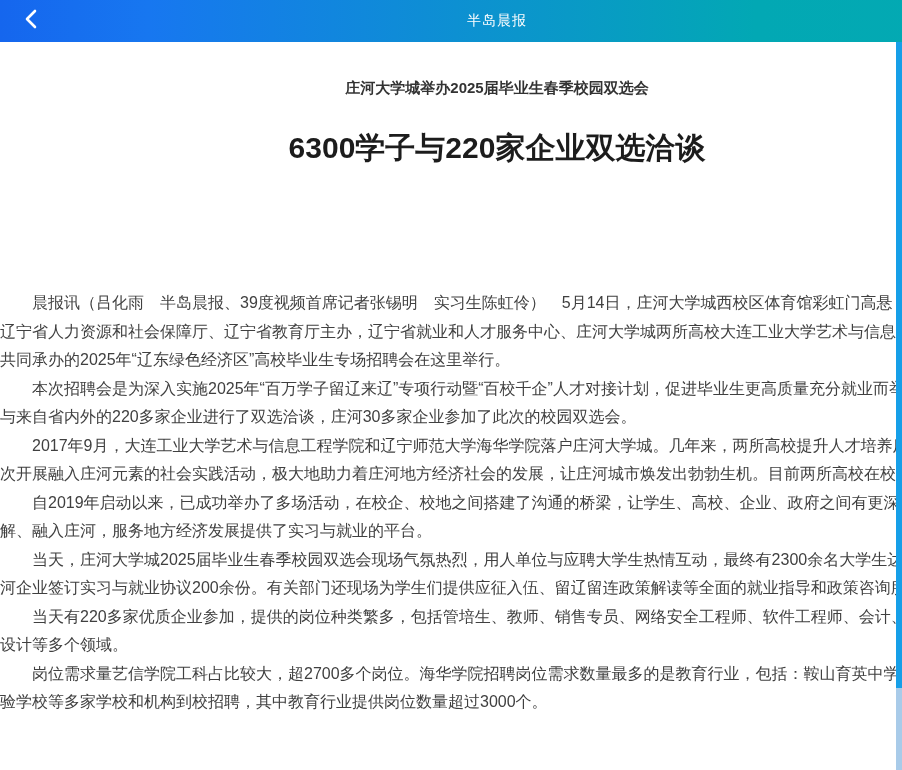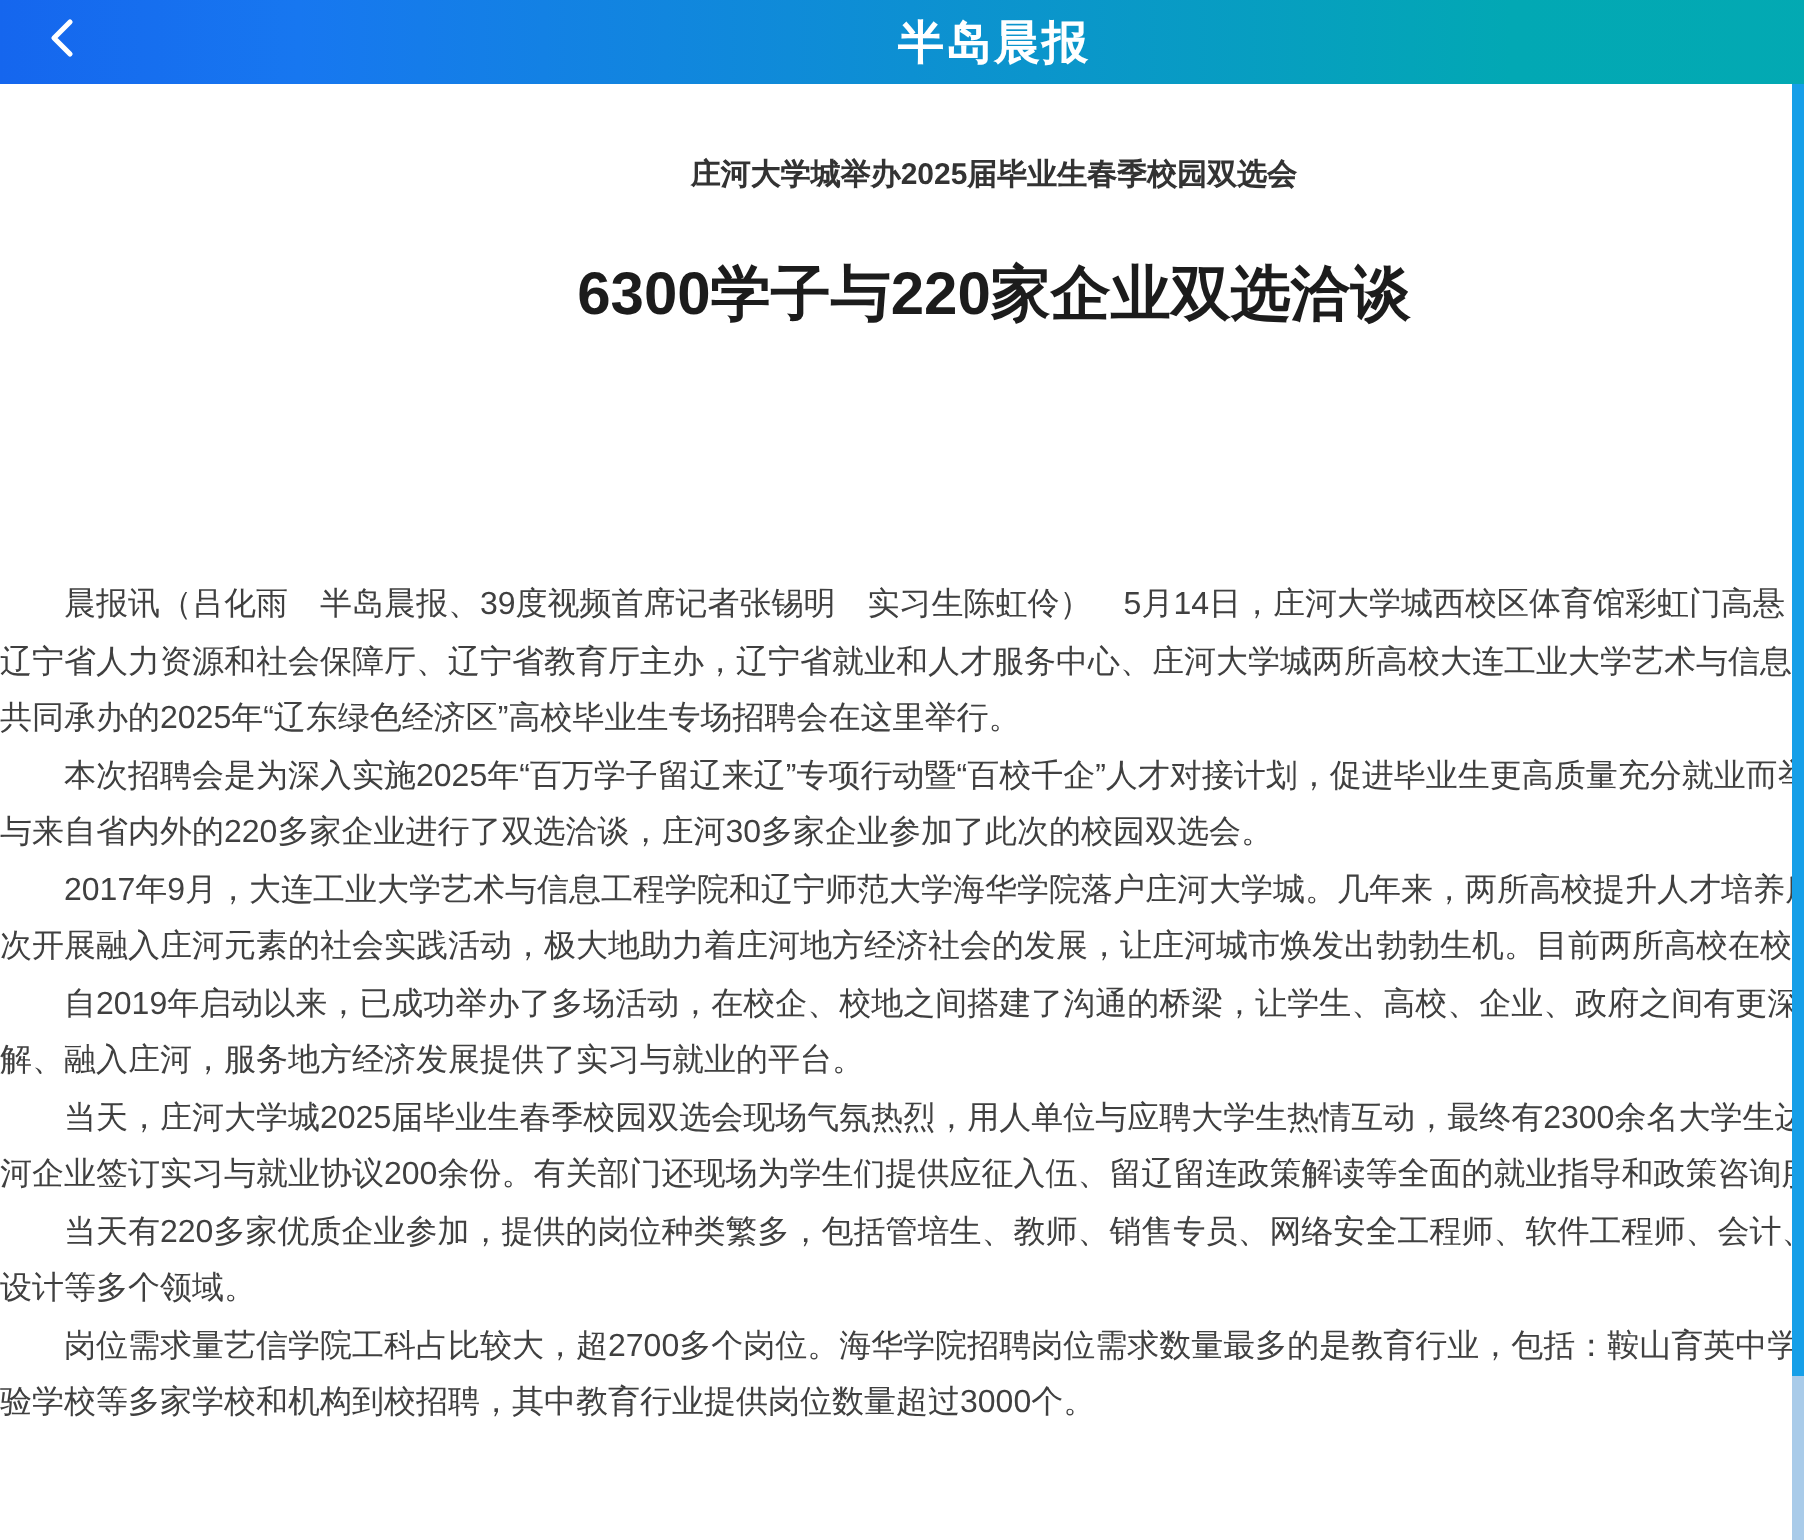--- a/index.html
+++ b/index.html
@@ -17,21 +17,21 @@
     height: 42px;
     background: linear-gradient(90deg, #1566ee 0%, #1777f0 15%, #0b95cc 52%, #02a8b4 76%, #03aab2 100%);
     position: relative;
     display: flex; align-items: center; justify-content: center;
   }
   .back-btn {
     position: absolute; left: 14px; top: 0; height: 42px;
     display: flex; align-items: center; padding: 0 8px; cursor: pointer;
   }
   .app-title {
-    color: #ffffff; font-size: 23px; font-weight: bold; letter-spacing: 1px;
+    color: #ffffff; font-size: 14px; font-weight: normal; letter-spacing: 1px;
   }
 
   
   .kicker {
     padding-top: 36px; text-align: center;
     font-size: 15px; font-weight: bold; color: #333333; line-height: 20px;
   }
   .headline {
     margin: 35px 0 0; text-align: center;
     font-size: 30px; font-weight: bold; color: #1c1c1c; line-height: 30px;

